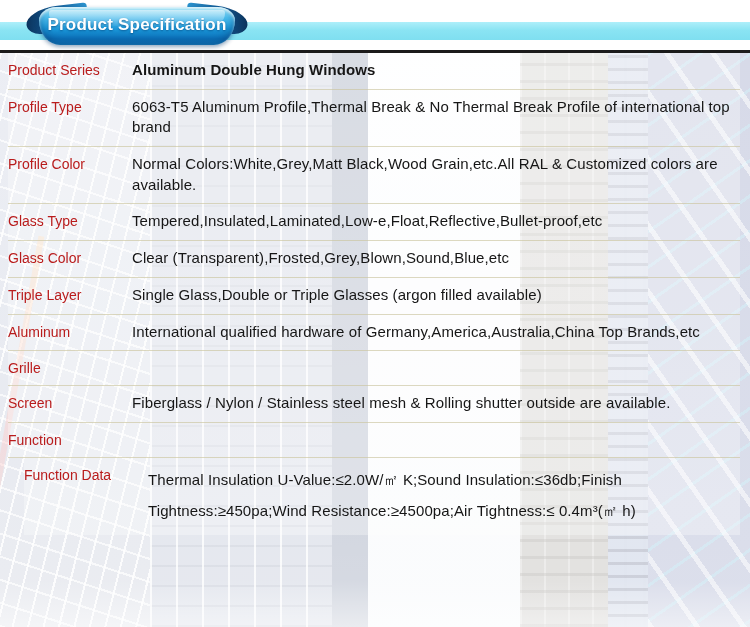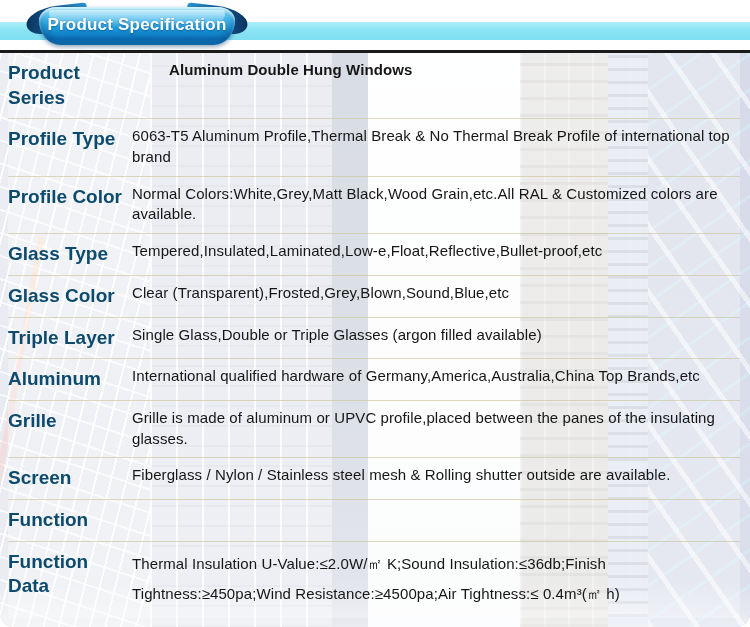--- a/index.html
+++ b/index.html
@@ -2,21 +2,21 @@
 <html><head>
 <meta charset="utf-8">
 <style>
   html,body{margin:0;padding:0;}
   body{
     width:750px;height:627px;
     font-family:"Liberation Sans", sans-serif;
     background:#ffffff;
     -webkit-font-smoothing:antialiased;
   }
-  .page{position:relative;width:750px;height:627px;overflow:hidden;background:#fff;border-radius:14px;}
+  .page{position:relative;width:750px;height:627px;overflow:hidden;background:#fff;}
 
   
   .header{position:absolute;top:0;left:0;right:0;height:50px;background:#fff;}
   .cyan-strip{
     position:absolute;top:22px;left:0;right:0;height:18px;
     background:linear-gradient(180deg,#aeeffa 0%,#8ae4f3 45%,#7fdff0 100%);
   }
   .ribbon{position:absolute;left:26px;top:2px;width:222px;height:45px;}
   .ribbon .fold{
     position:absolute;top:4px;width:62px;height:26px;
@@ -87,31 +87,31 @@
       background:linear-gradient(180deg,rgba(255,255,255,.66) 0%,rgba(255,255,255,.66) 92%,rgba(255,255,255,.82) 100%);}
 
   
   .rows{position:relative;padding:0 10px 0 8px;}
   .row{
     display:flex;align-items:flex-start;
     padding:7px 0 8px;
     border-bottom:1px solid rgba(203,197,158,.65);
     background:rgba(255,255,255,.30);
   }
-  .row:last-child{border-bottom:none;}
+  .row:last-child{border-bottom:none;margin-left:16px;}
   .lbl{
     flex:none;width:124px;
-    font-size:19px;font-weight:bold;color:#0c4a6e;
+    font-size:14px;font-weight:normal;color:#b91c1c;
     padding-top:1px;line-height:1.3;
   }
   .val{
     flex:1;font-size:15px;color:#161616;line-height:1.38;
     letter-spacing:.1px;
   }
-  .val.bold{font-weight:bold;margin-left:37px;}
+  .val.bold{font-weight:bold;}
   .row.loose .val{line-height:2.05;}
 </style>
 </head>
 <body>
 
 <div class="page">
 
   <div class="header">
     <div class="cyan-strip"></div>
     <div class="ribbon">
@@ -159,21 +159,20 @@
       <div class="row">
         <div class="lbl">Triple Layer</div>
         <div class="val">Single Glass,Double or Triple Glasses (argon filled available)</div>
       </div>
       <div class="row">
         <div class="lbl">Aluminum</div>
         <div class="val">International qualified hardware of Germany,America,Australia,China Top Brands,etc</div>
       </div>
       <div class="row">
         <div class="lbl">Grille</div>
-        <div class="val">Grille is made of aluminum or UPVC profile,placed between the panes of the insulating glasses.</div>
       </div>
       <div class="row">
         <div class="lbl">Screen</div>
         <div class="val">Fiberglass / Nylon / Stainless steel mesh &amp; Rolling shutter outside are available.</div>
       </div>
       <div class="row">
         <div class="lbl">Function</div>
       </div>
       <div class="row loose">
         <div class="lbl">Function Data</div>

